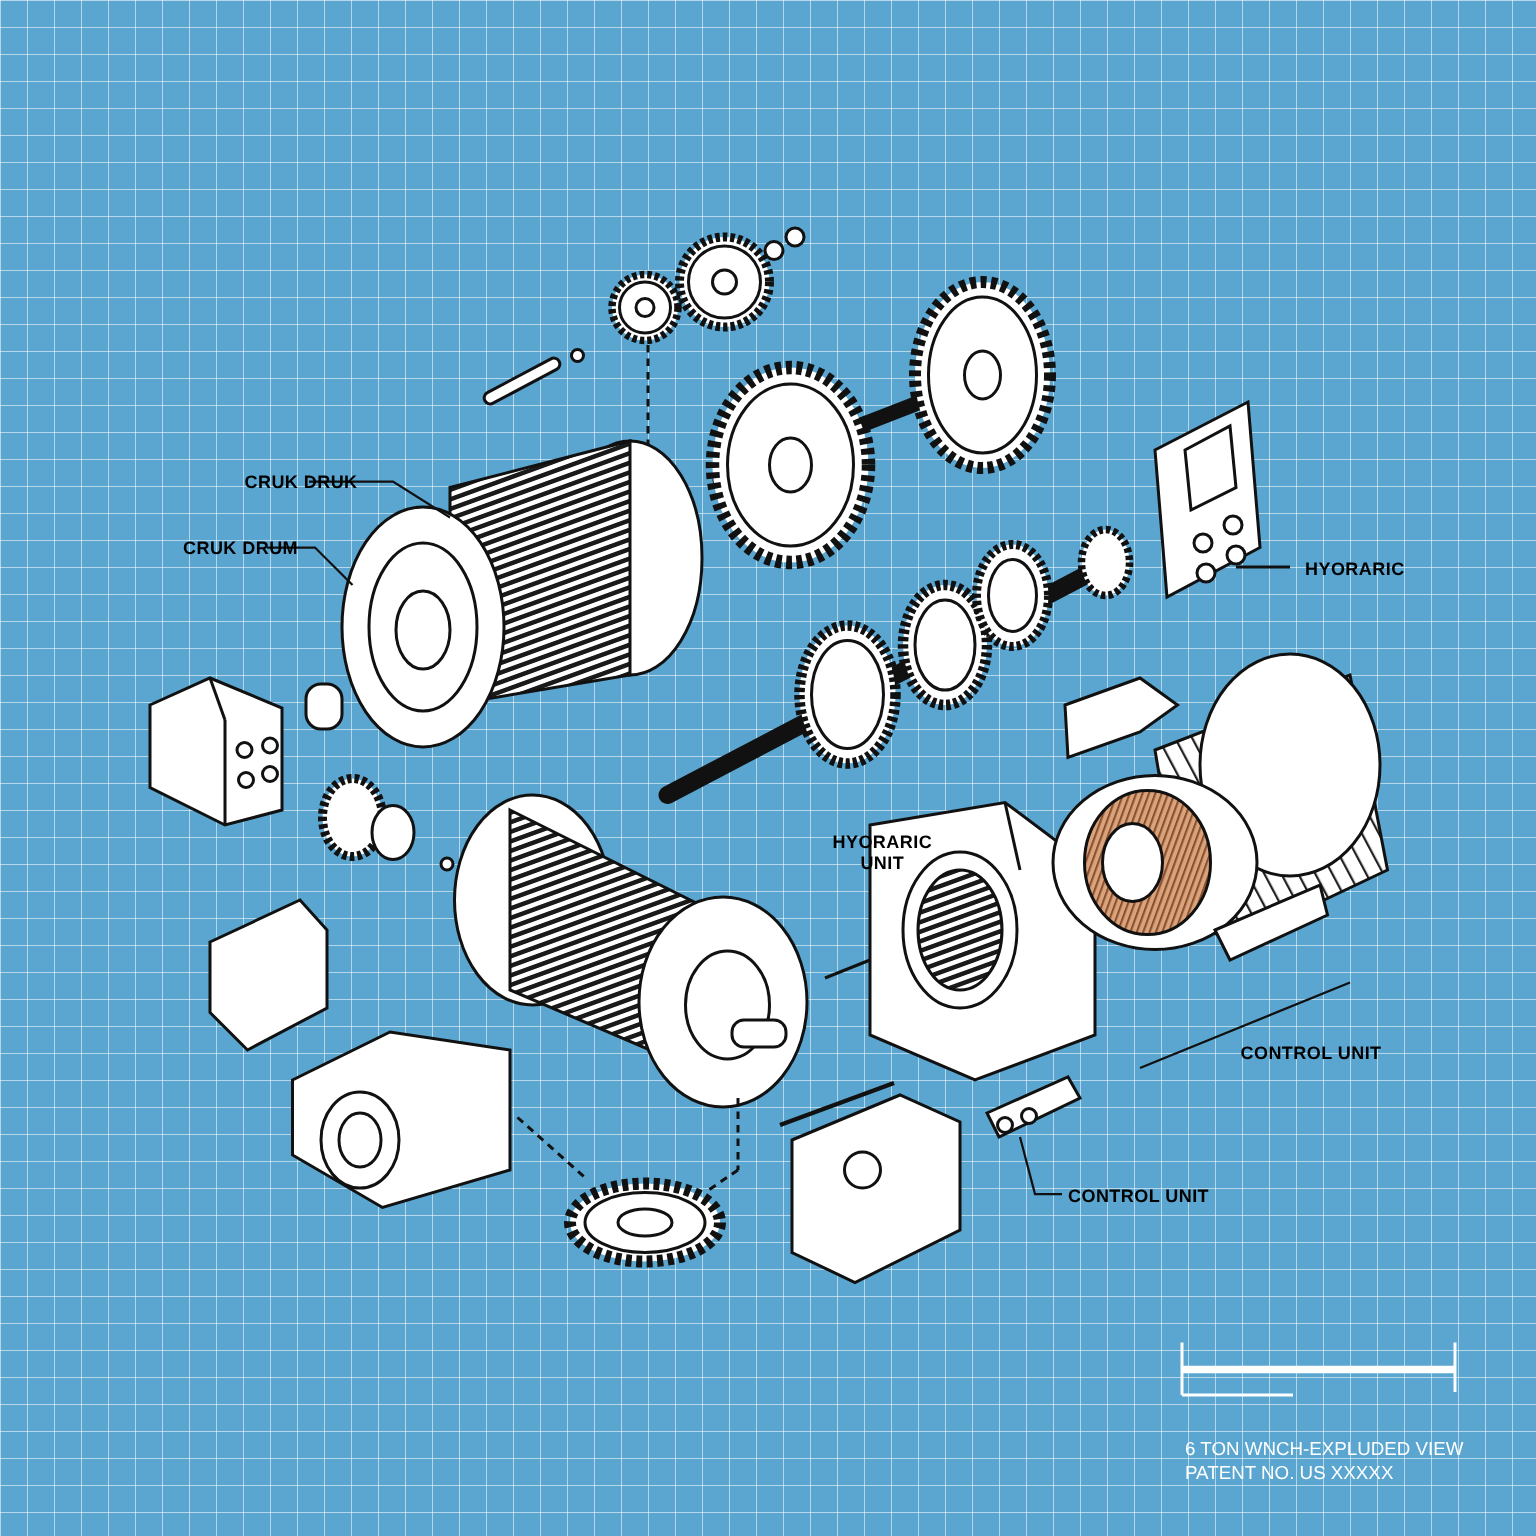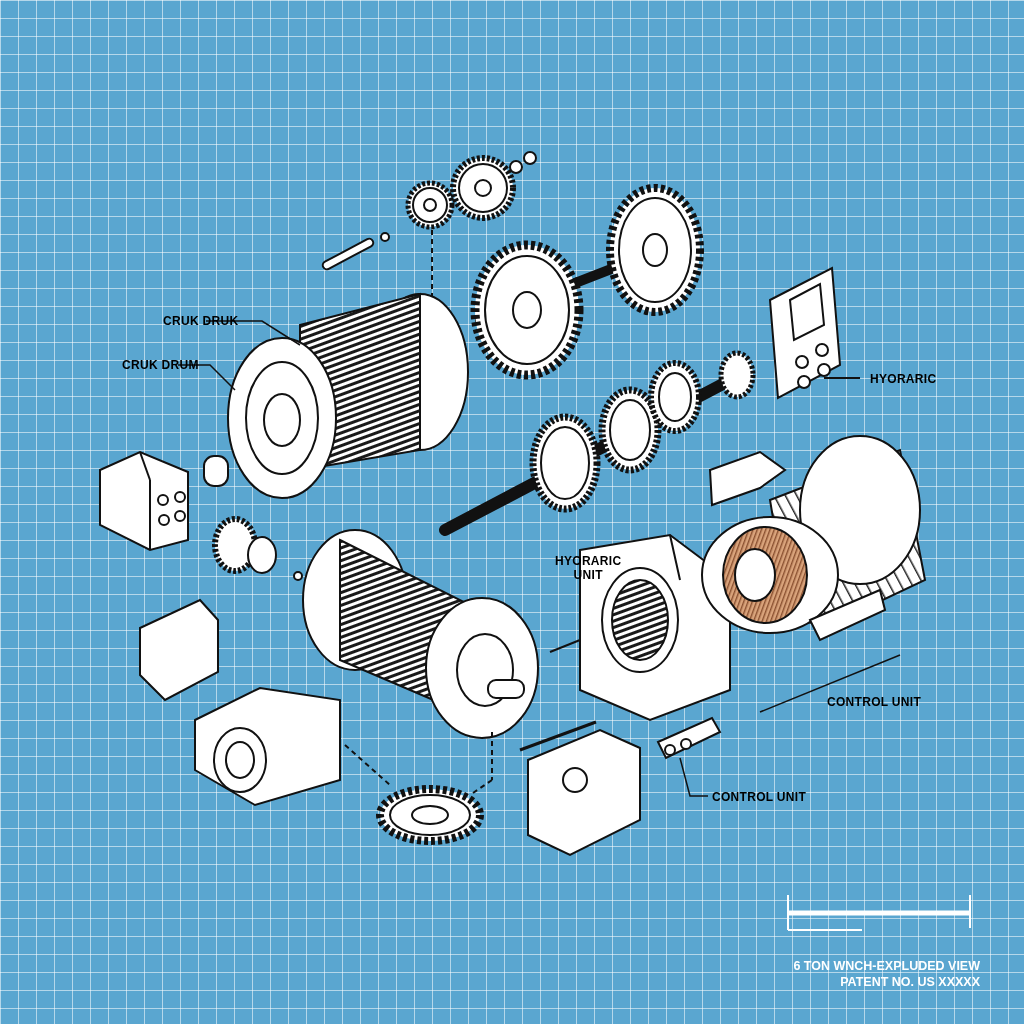--- a/index.html
+++ b/index.html
@@ -5,21 +5,21 @@
   html,body{margin:0;padding:0;}
   body{width:1024px;height:1024px;overflow:hidden;position:relative;
     background-color:#5aa6d0;
     background-image:
       linear-gradient(rgba(255,255,255,0.55) 1px, transparent 1px),
       linear-gradient(90deg, rgba(255,255,255,0.55) 1px, transparent 1px);
     background-size:18px 18px;
     font-family:"Liberation Sans","DejaVu Sans",sans-serif;}
   .lbl{position:absolute;color:#000000;font-weight:bold;font-size:12px;letter-spacing:0.3px;white-space:nowrap;line-height:14px;}
   svg.art{position:absolute;left:0;top:0;}
-  .tb{position:absolute;color:#fff;font-weight:bold;font-size:12.5px;text-align:right;line-height:16px;}
+  .tb{position:absolute;color:#fff;font-weight:normal;font-size:12.5px;text-align:left;line-height:16px;}
 </style>
 </head>
 <body>
 
 <svg class="art" width="1024" height="1024" viewBox="0 0 1024 1024">
   <defs>
     <pattern id="coil" width="6" height="6" patternUnits="userSpaceOnUse" patternTransform="rotate(70)">
       <rect width="6" height="6" fill="#ffffff"></rect>
       <rect width="3" height="6" fill="#1a1a1a"></rect>
     </pattern>

